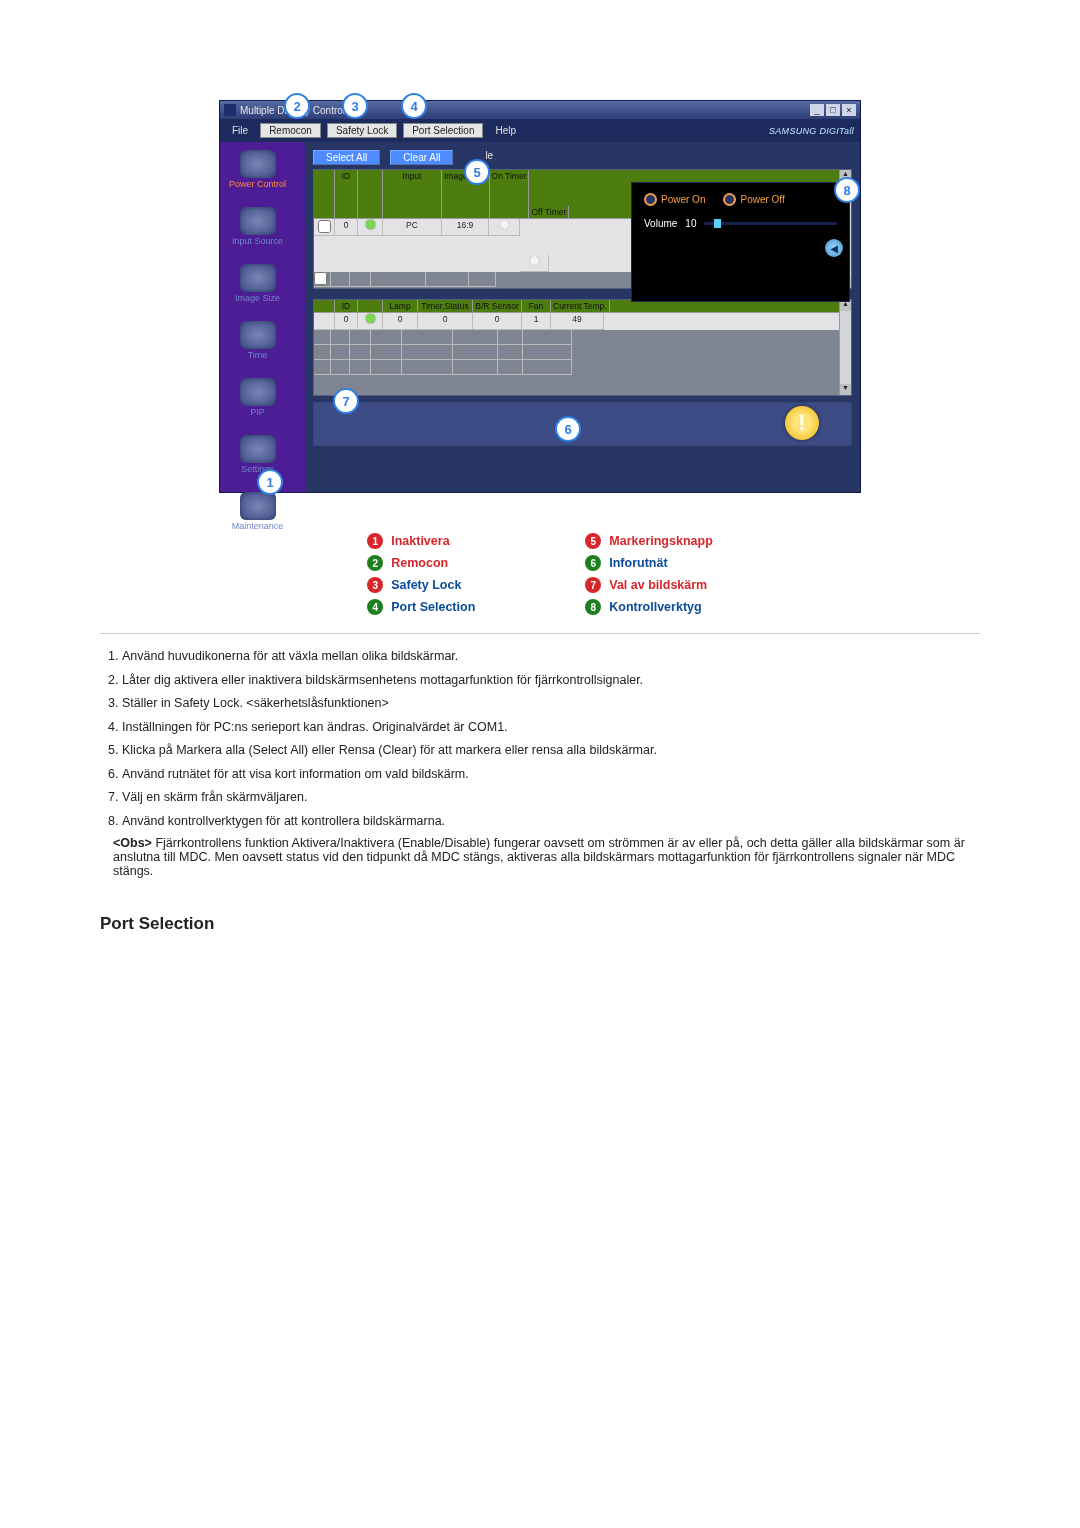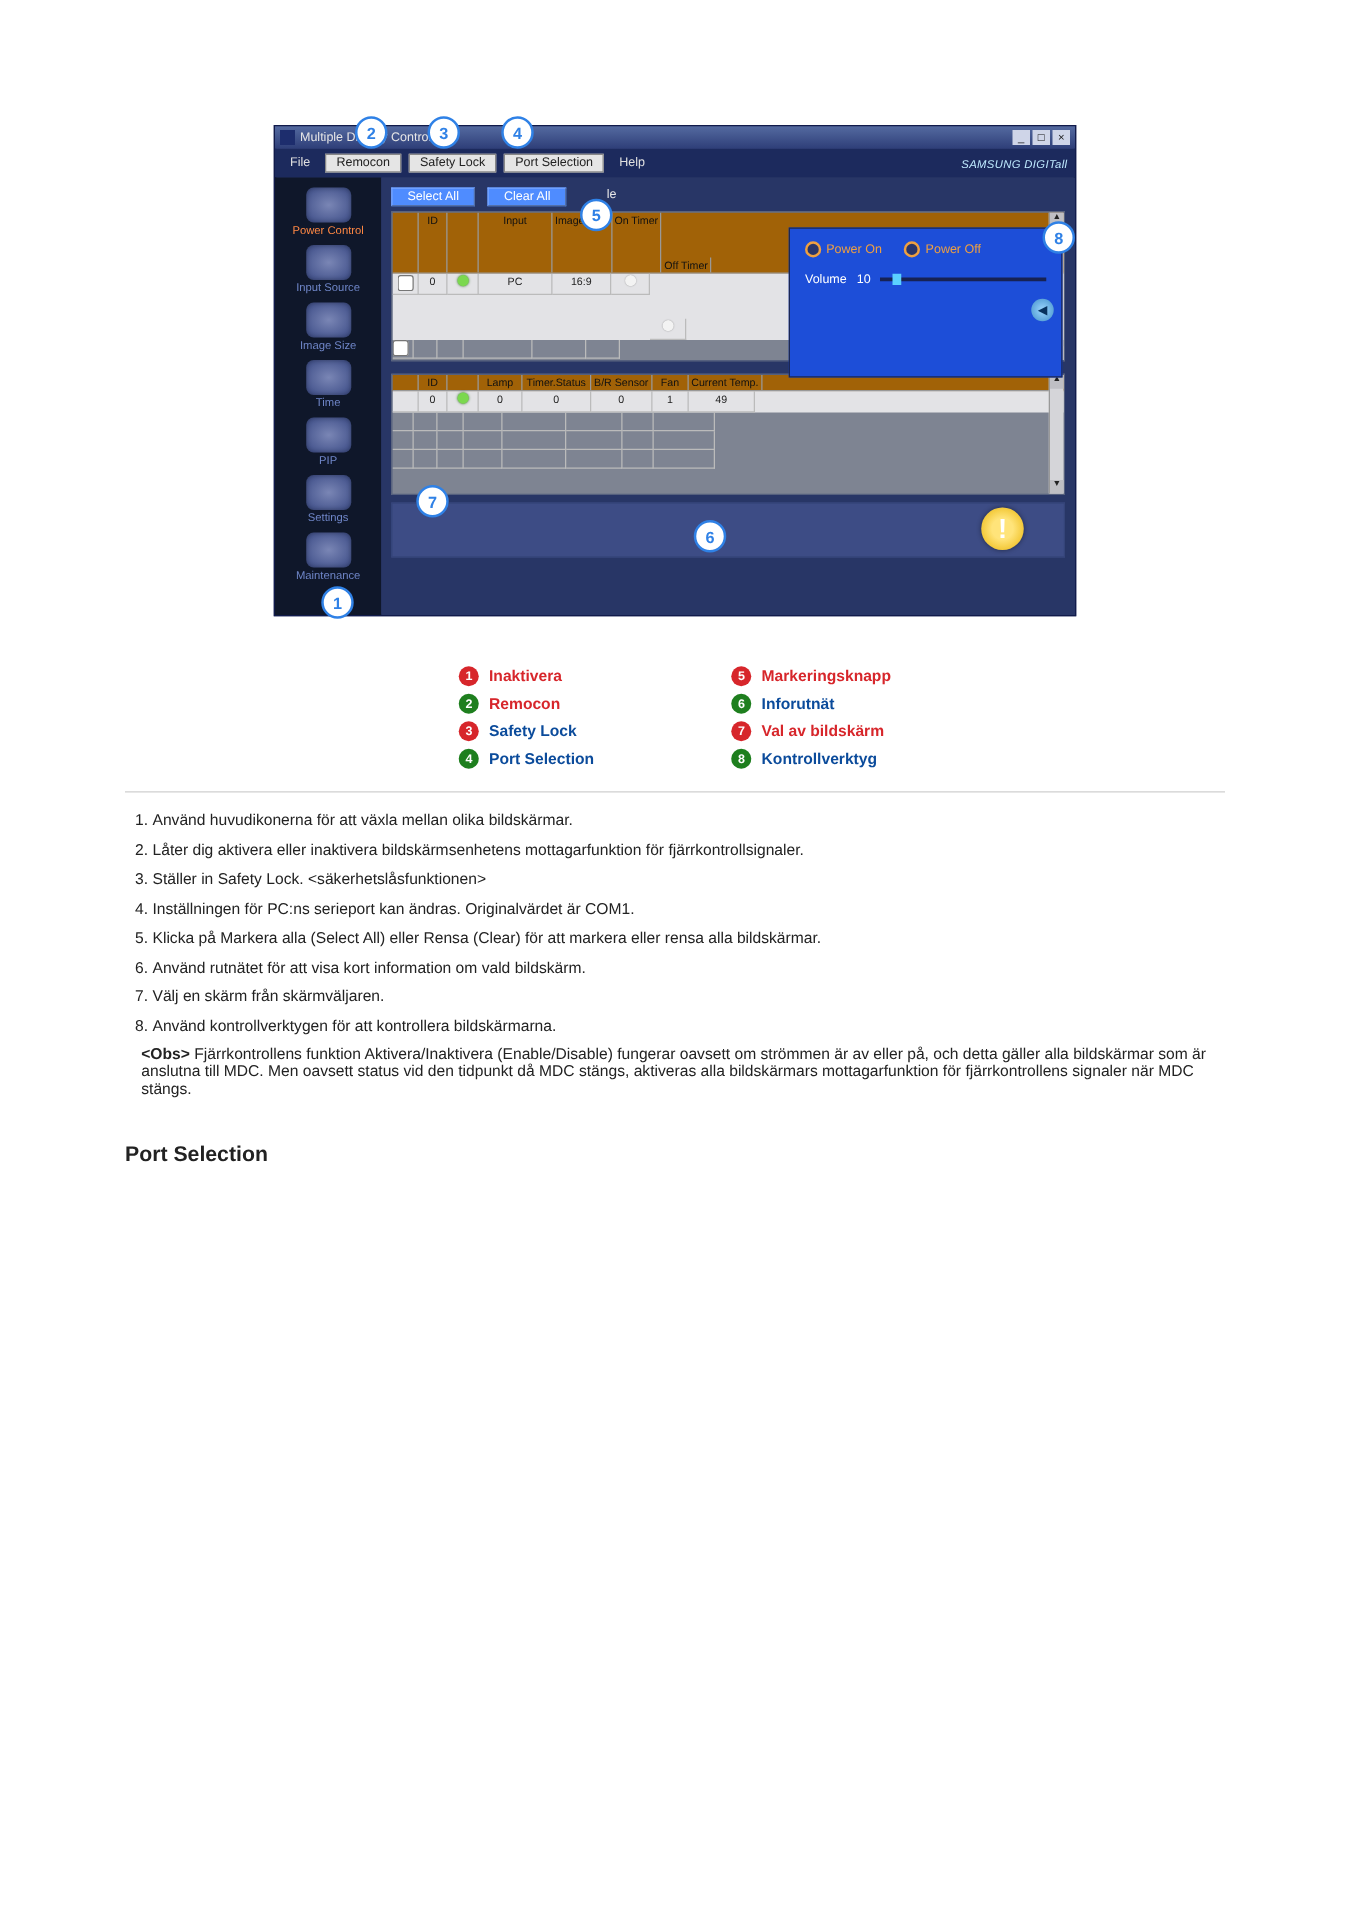--- a/index.html
+++ b/index.html
@@ -56,26 +56,25 @@
   }
   .menubar .menu-btn.plain {
     background:transparent; border:none; color:#e0e0e0; padding:1px 6px;
   }
   .menubar .brand {
     margin-left:auto; color:#bfeaff; font-size:9px; font-style:italic; letter-spacing:.3px;
   }
   .body-area { display:flex; height:350px; }
   .sidebar {
     width:85px;
-    background:#0f172a;
+    background:#4c1d95;
     display:flex;
     flex-direction:column;
-    align-items:center;
     padding-top:6px;
-    gap:3px;
+    gap:14px;
   }
   .nav-item {
     width:75px;
     display:flex; flex-direction:column; align-items:center;
     font-size:9px; color:#6f86c8;
     padding:2px 0;
   }
   .nav-item.active { color:#ff8844; }
   .nav-icon {
     width:36px; height:28px; border-radius:6px;
@@ -101,21 +100,21 @@
     background:#7e8492;
     border:1px solid #55607e;
     height:118px;
     position:relative;
     overflow:hidden;
   }
   .grid-head {
     display:flex;
     font-size:8.5px;
     color:#111;
-    background:#a16207;
+    background:#4d7c0f;
     border-bottom:1px solid #999;
   }
   .grid-head div {
     padding:1px 2px;
     border-right:1px solid #999;
     text-align:center;
   }
   .grid-body-row {
     display:flex; font-size:8.5px; background:#e3e3e6;
   }
@@ -176,21 +175,21 @@
     border-radius:50%;
     background: radial-gradient(#ffe47a 35%,#f3c93a 70%);
     box-shadow:0 0 4px #0007;
     display:flex;align-items:center;justify-content:center;
     color:#fff;font-weight:bold;font-size:22px;
   }
   .ctrl-panel {
     position:absolute;
     right:10px; top:40px;
     width:205px; height:106px;
-    background:#1d4ed8;
+    background:#000000;
     border:1px solid #1b2755;
     padding:6px;
     color:#f0a040;
     font-size:10px;
   }
   .ctrl-row1 {
     display:flex; gap:18px; padding:4px 6px;
   }
   .ctrl-row1 span.radio {
     display:flex; align-items:center; gap:4px; color:#f0a040;

